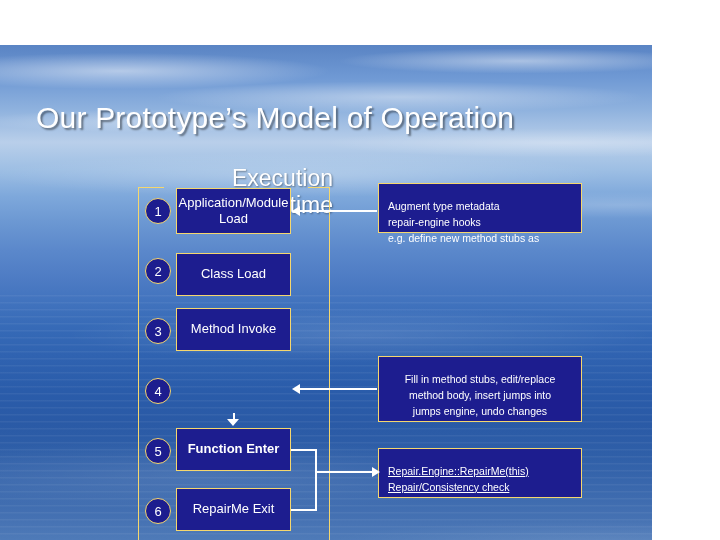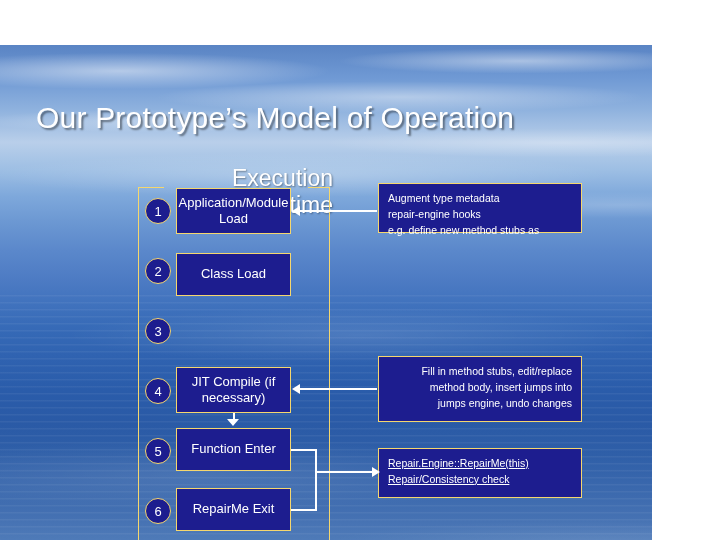--- a/index.html
+++ b/index.html
@@ -156,23 +156,23 @@
 
   .note {
     position: absolute;
     z-index: 4;
     background: #1d1d8f;
     border: 1px solid #f5d76e;
     box-sizing: border-box;
     color: #ffffff;
     font-size: 10.5px;
     line-height: 1.5;
-    padding: 7px 9px;
-  }
-  .note.center { text-align: right; }
+    padding: 15px 9px;
+  }
+  .note.center { text-align: center; }
   .note.left { text-align: left; }
 
   .note p { margin: 0; }
 
   
   .arrow-h {
     position: absolute;
     z-index: 4;
     height: 0;
     border-top: 2px solid #ffffff;
@@ -224,26 +224,26 @@
   <div class="layer" id="runtime-frame-top-left"></div>
   <div class="layer" id="runtime-frame-top-right"></div>
 
   <div class="step-num" style="left:145px; top:153px;">1</div>
   <div class="step" style="left:176px; top:143px; width:115px; height:46px;">Application/Module Load</div>
 
   <div class="step-num" style="left:145px; top:213px;">2</div>
   <div class="step" style="left:176px; top:208px; width:115px; height:43px;">Class Load</div>
 
   <div class="step-num" style="left:145px; top:273px;">3</div>
+  <div class="step" style="left:176px; top:263px; width:115px; height:43px;">Method Invoke</div>
 
   <div class="step-num" style="left:145px; top:333px;">4</div>
-  <div class="step" style="left:176px; top:322px; width:115px; height:46px;">JIT Compile (if necessary)</div>
 
   <div class="step-num" style="left:145px; top:393px;">5</div>
-  <div class="step" style="left:176px; top:383px; width:115px; height:43px;">Function Enter</div>
+  <div class="step" style="left:176px; top:383px; width:115px; height:43px;font-weight:bold;">Function Enter</div>
 
   <div class="step-num" style="left:145px; top:453px;">6</div>
   <div class="step" style="left:176px; top:443px; width:115px; height:43px;">RepairMe Exit</div>
 
   <div class="note left" style="left:378px; top:138px; width:204px; height:50px;">
     <p>Augment type metadata</p>
     <p>repair-engine hooks</p>
     <p>e.g. define new method stubs as</p>
   </div>
 

